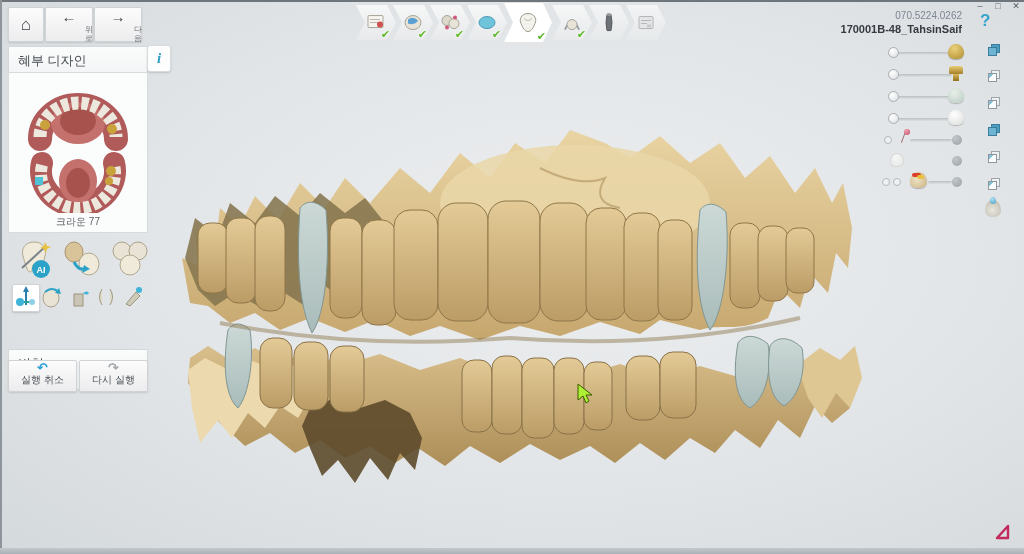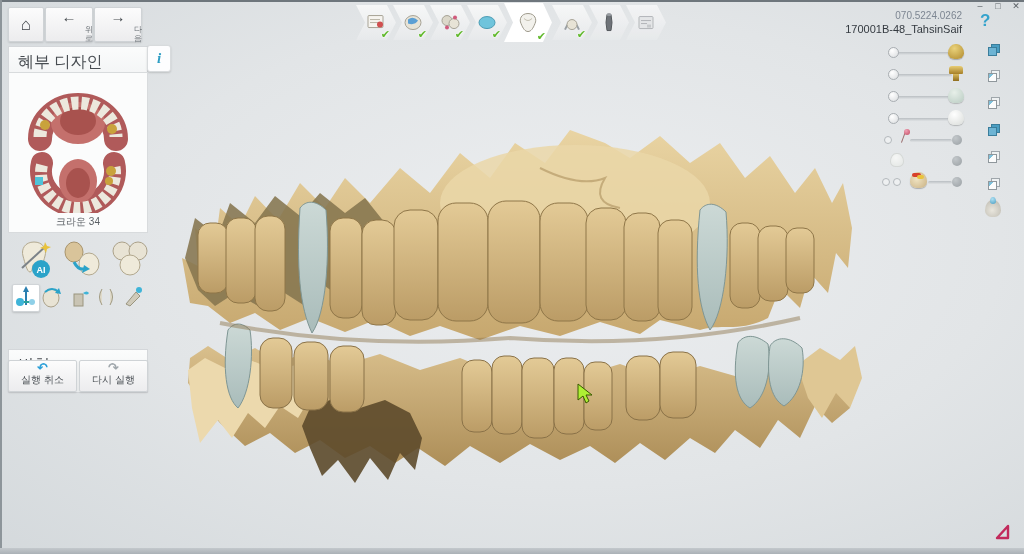--- a/index.html
+++ b/index.html
@@ -14,21 +14,21 @@
   .btn{background:linear-gradient(#fcfcfc,#ececee);border:1px solid #cfd3d6;border-radius:2px;
        box-shadow:0 1px 2px rgba(0,0,0,.12);color:#3c4146;cursor:pointer;}
   #home-btn{position:absolute;left:8px;top:7px;width:34px;height:33px;font-size:17px;text-align:center;line-height:33px;}
   .nav-btn{position:absolute;top:7px;height:33px;width:46px;text-align:center;}
   #back-btn{left:45px;} #next-btn{left:94px;}
   .nav-arrow{display:block;font-size:15px;line-height:17px;color:#43484d;}
   .nav-label{display:block;font-size:8px;color:#6a7075;line-height:9px;margin-left:39px;}
 
   
   .lp-header{position:absolute;left:8px;width:140px;background:linear-gradient(#fbfcfc,#eff1f2);
-             border:1px solid #d4d7da;box-sizing:border-box;font-size:16px;color:#474c51;
+             border:1px solid #d4d7da;box-sizing:border-box;font-size:13px;color:#474c51;
              padding:5px 0 16px 9px;}
   #panel-title{top:46px;}
   #info-bubble{position:absolute;left:147px;top:45px;width:22px;height:25px;background:#fdfdfe;
                border:1px solid #d8dbdd;border-radius:3px;box-shadow:0 1px 2px rgba(0,0,0,.15);
                color:#2f9ec4;font-family:"Liberation Serif","DejaVu Serif",serif;font-style:italic;
                font-weight:bold;font-size:15px;text-align:center;line-height:24px;cursor:pointer;}
   #preview-card{position:absolute;left:8px;top:72px;width:140px;height:161px;background:#fbfcfc;
                 border:1px solid #d8dbdd;box-sizing:border-box;}
   #preview-caption{position:absolute;left:0;bottom:3px;width:100%;text-align:center;
                    font-size:10px;color:#5a5f64;}
@@ -55,21 +55,21 @@
   .step.active{top:3px;height:39px;width:48px;background:#ffffff;}
   .step.pending{opacity:.85;}
   .step svg{position:absolute;left:50%;top:50%;transform:translate(-50%,-52%);}
   .step .chk{position:absolute;right:6px;bottom:-1px;font-size:11px;font-weight:bold;color:#61b92c;
              text-shadow:0 0 2px #fff,0 0 2px #fff;}
 
   
   .win-ctl{position:absolute;top:1px;font-size:9px;color:#5b6166;width:14px;text-align:center;cursor:pointer;}
   #win-min{left:973px;} #win-max{left:991px;} #win-close{left:1009px;}
   #phone{position:absolute;right:62px;top:10px;font-size:10px;color:#7d8692;}
-  #case-id{position:absolute;right:62px;top:23px;font-size:11px;font-weight:normal;color:#343a40;}
+  #case-id{position:absolute;right:62px;top:23px;font-size:11px;font-weight:bold;color:#343a40;}
   #help-icon{position:absolute;left:980px;top:11px;font-size:17px;font-weight:bold;color:#35a3cc;cursor:pointer;}
 
   
   .srow{position:absolute;left:888px;width:76px;height:18px;cursor:pointer;}
   .track{position:absolute;left:8px;right:12px;top:8px;height:3px;
          background:linear-gradient(#b9bec2,#dfe2e4);border-radius:2px;}
   .knob{position:absolute;left:0;top:3px;width:11px;height:11px;border-radius:50%;
         background:radial-gradient(circle at 35% 30%,#ffffff,#d9dcde);border:1px solid #a9aeb2;box-sizing:border-box;}
   .ring{position:absolute;top:5px;width:8px;height:8px;border-radius:50%;border:1px solid #b3b8bc;background:#eef0f1;box-sizing:border-box;}
   .dot{position:absolute;right:2px;top:4px;width:10px;height:10px;border-radius:50%;
@@ -221,21 +221,21 @@
         <circle cx="103" cy="56" r="5" fill="#c9a23c"></circle>
 
       <path d="M33,90 A37,35 0 1 0 105,90" fill="none" stroke="#b05a5a" stroke-width="22" stroke-linecap="round"></path>
       <ellipse cx="69" cy="108" rx="19" ry="22" fill="#c4706c"></ellipse>
       <ellipse cx="69" cy="110" rx="12" ry="15" fill="#a8524e"></ellipse>
       <path d="M33,92 A37,35 0 1 0 105,92" fill="none" stroke="#ece8dd" stroke-width="12" stroke-dasharray="7 3"></path>
       <circle cx="102" cy="98" r="5" fill="#c9a23c"></circle>
         <circle cx="100" cy="108" r="4" fill="#c9a23c"></circle>
       <rect x="26" y="104" width="8" height="8" fill="#4ec3d8"></rect>
     </svg>
-    <div id="preview-caption">크라운 34</div>
+    <div id="preview-caption">크라운 77</div>
   </div>
 
   <div id="tools-block">
 
     <div class="tool-big" style="left:4px;">
       <svg width="44" height="44" viewBox="0 0 44 44">
         <path d="M22,6 C13,6 9,13 11,20 C13,27 15,36 18,36 C21,36 20,28 22,28 C24,28 23,36 26,36 C29,36 31,27 33,20 C35,13 31,6 22,6Z" fill="#efeada" stroke="#b2a88e"></path>
         <path d="M10,32 L34,10" stroke="#7c8288" stroke-width="2"></path>
         <polygon points="33,6 35,10 39,11 35,13 34,17 32,13 28,12 32,10" fill="#e8c23c"></polygon>
         <circle cx="29" cy="33" r="9" fill="#2ba3c9"></circle>

